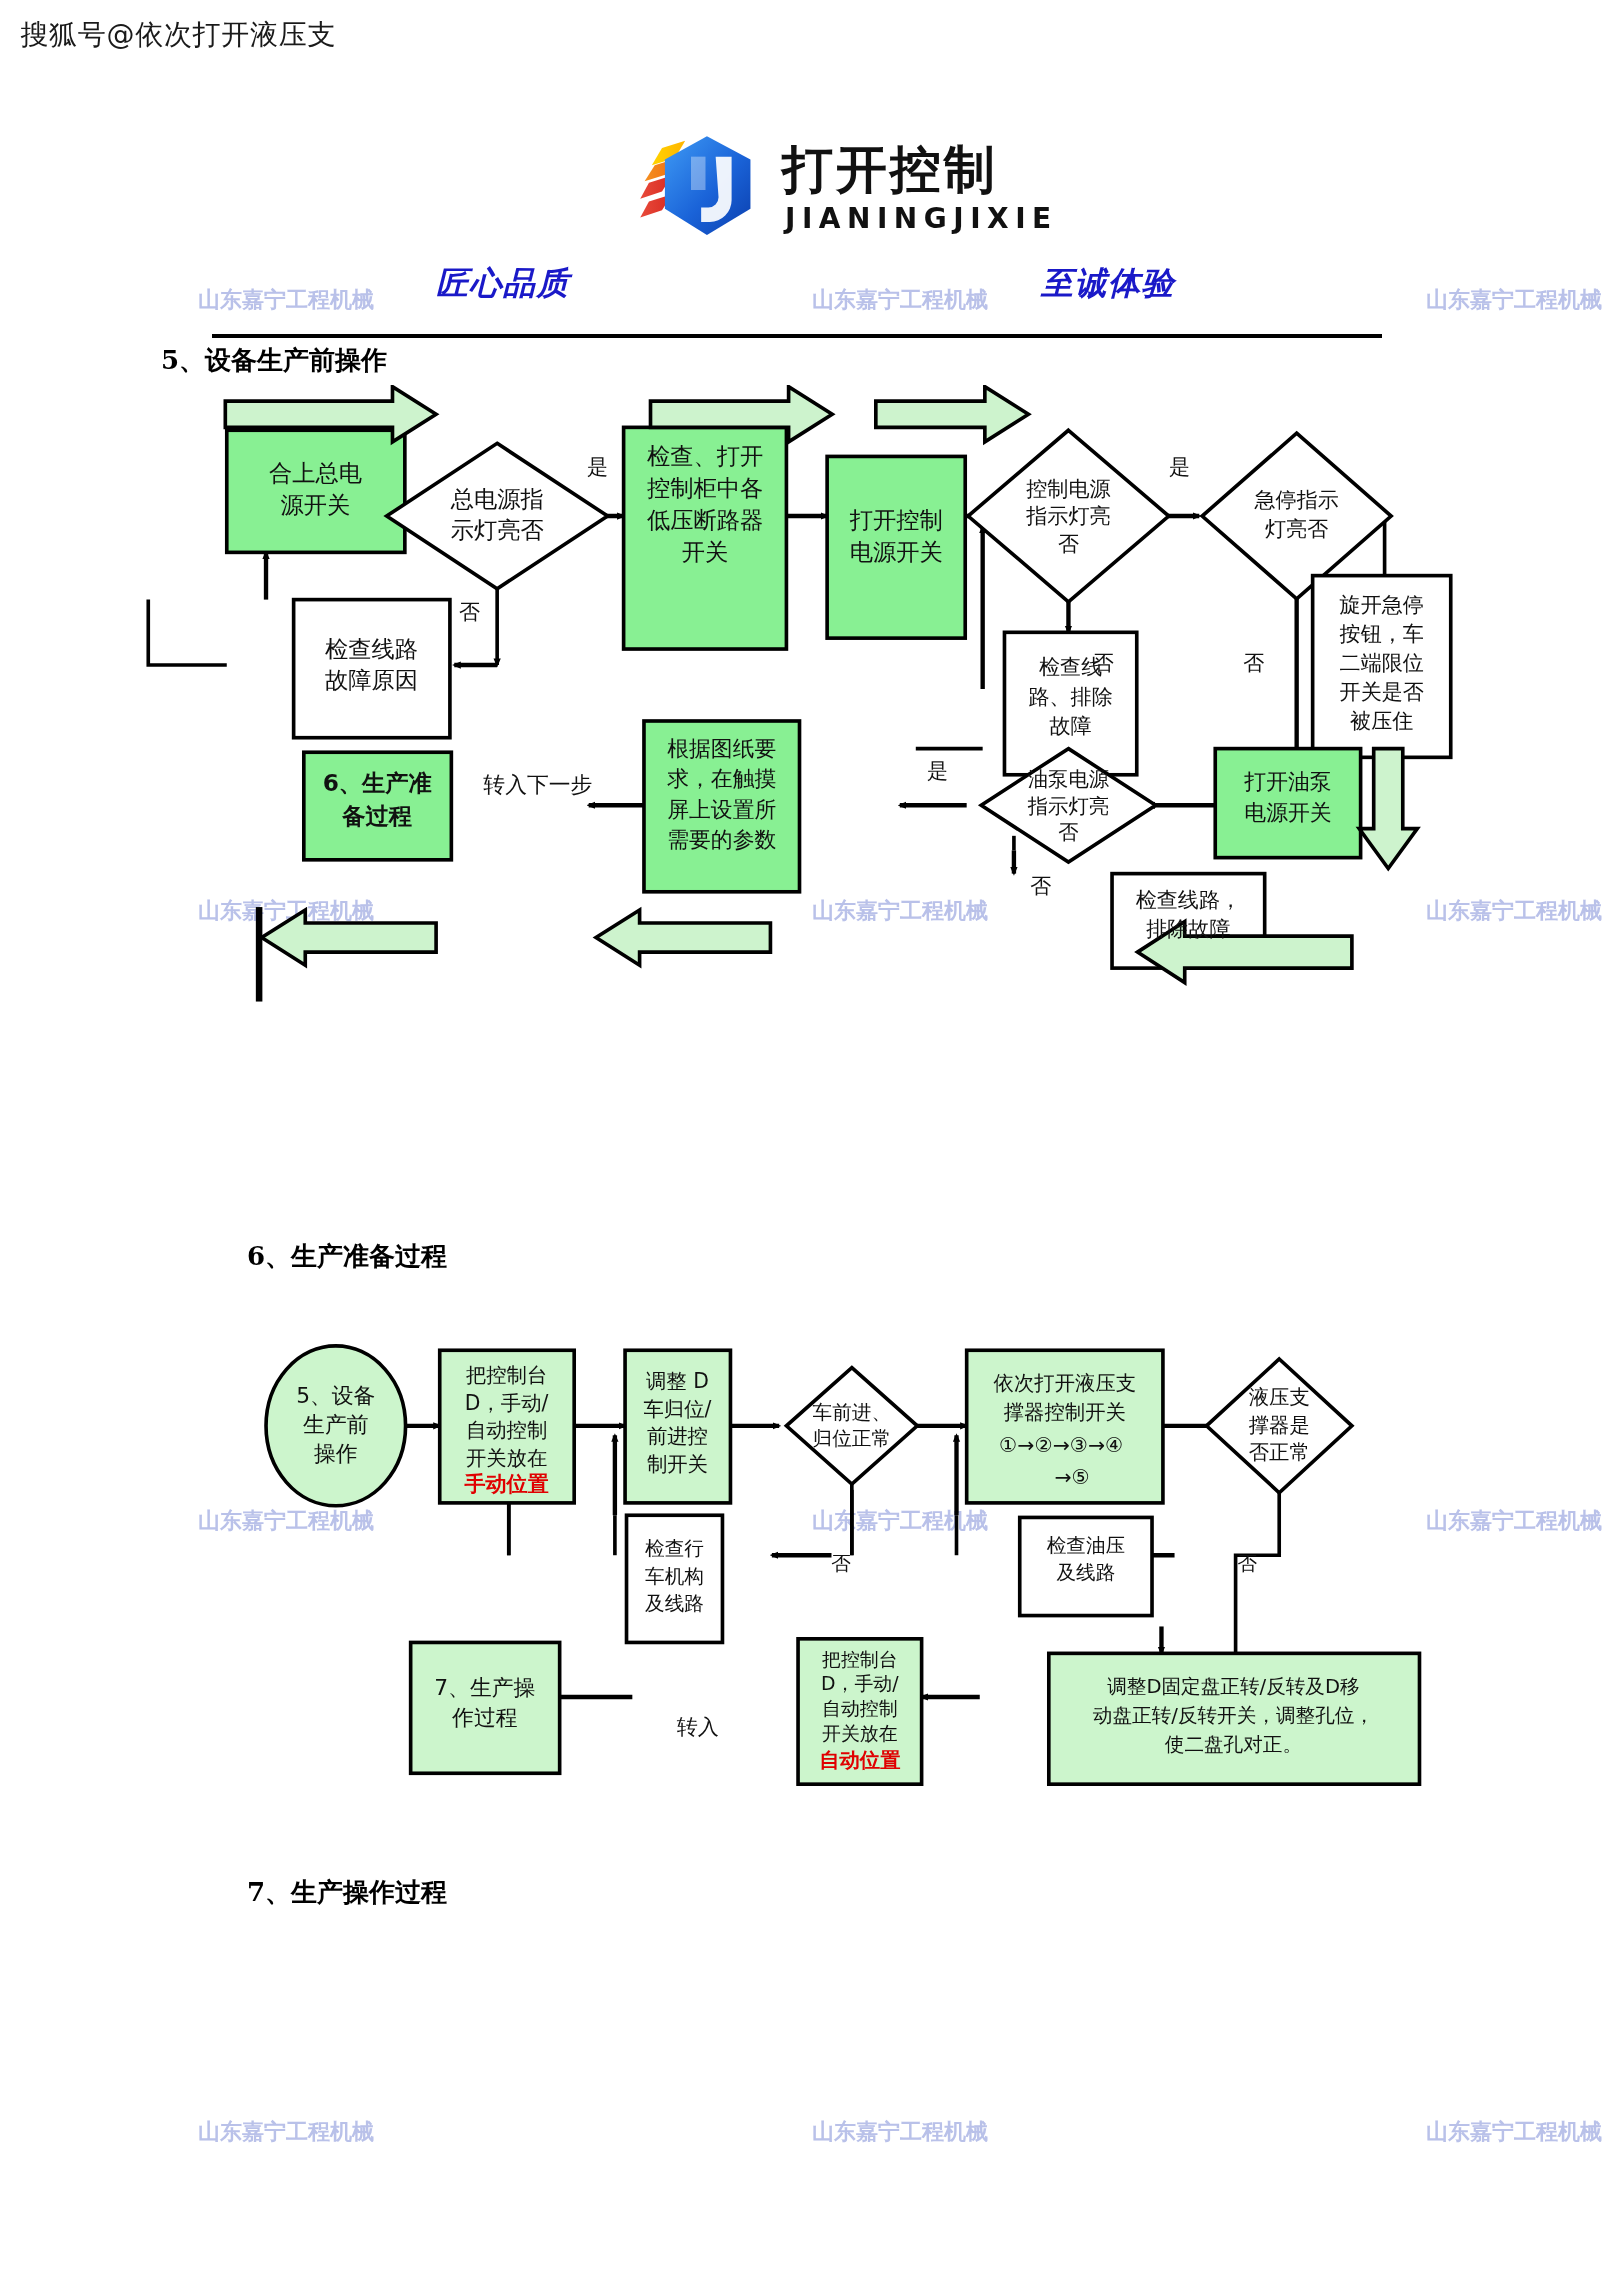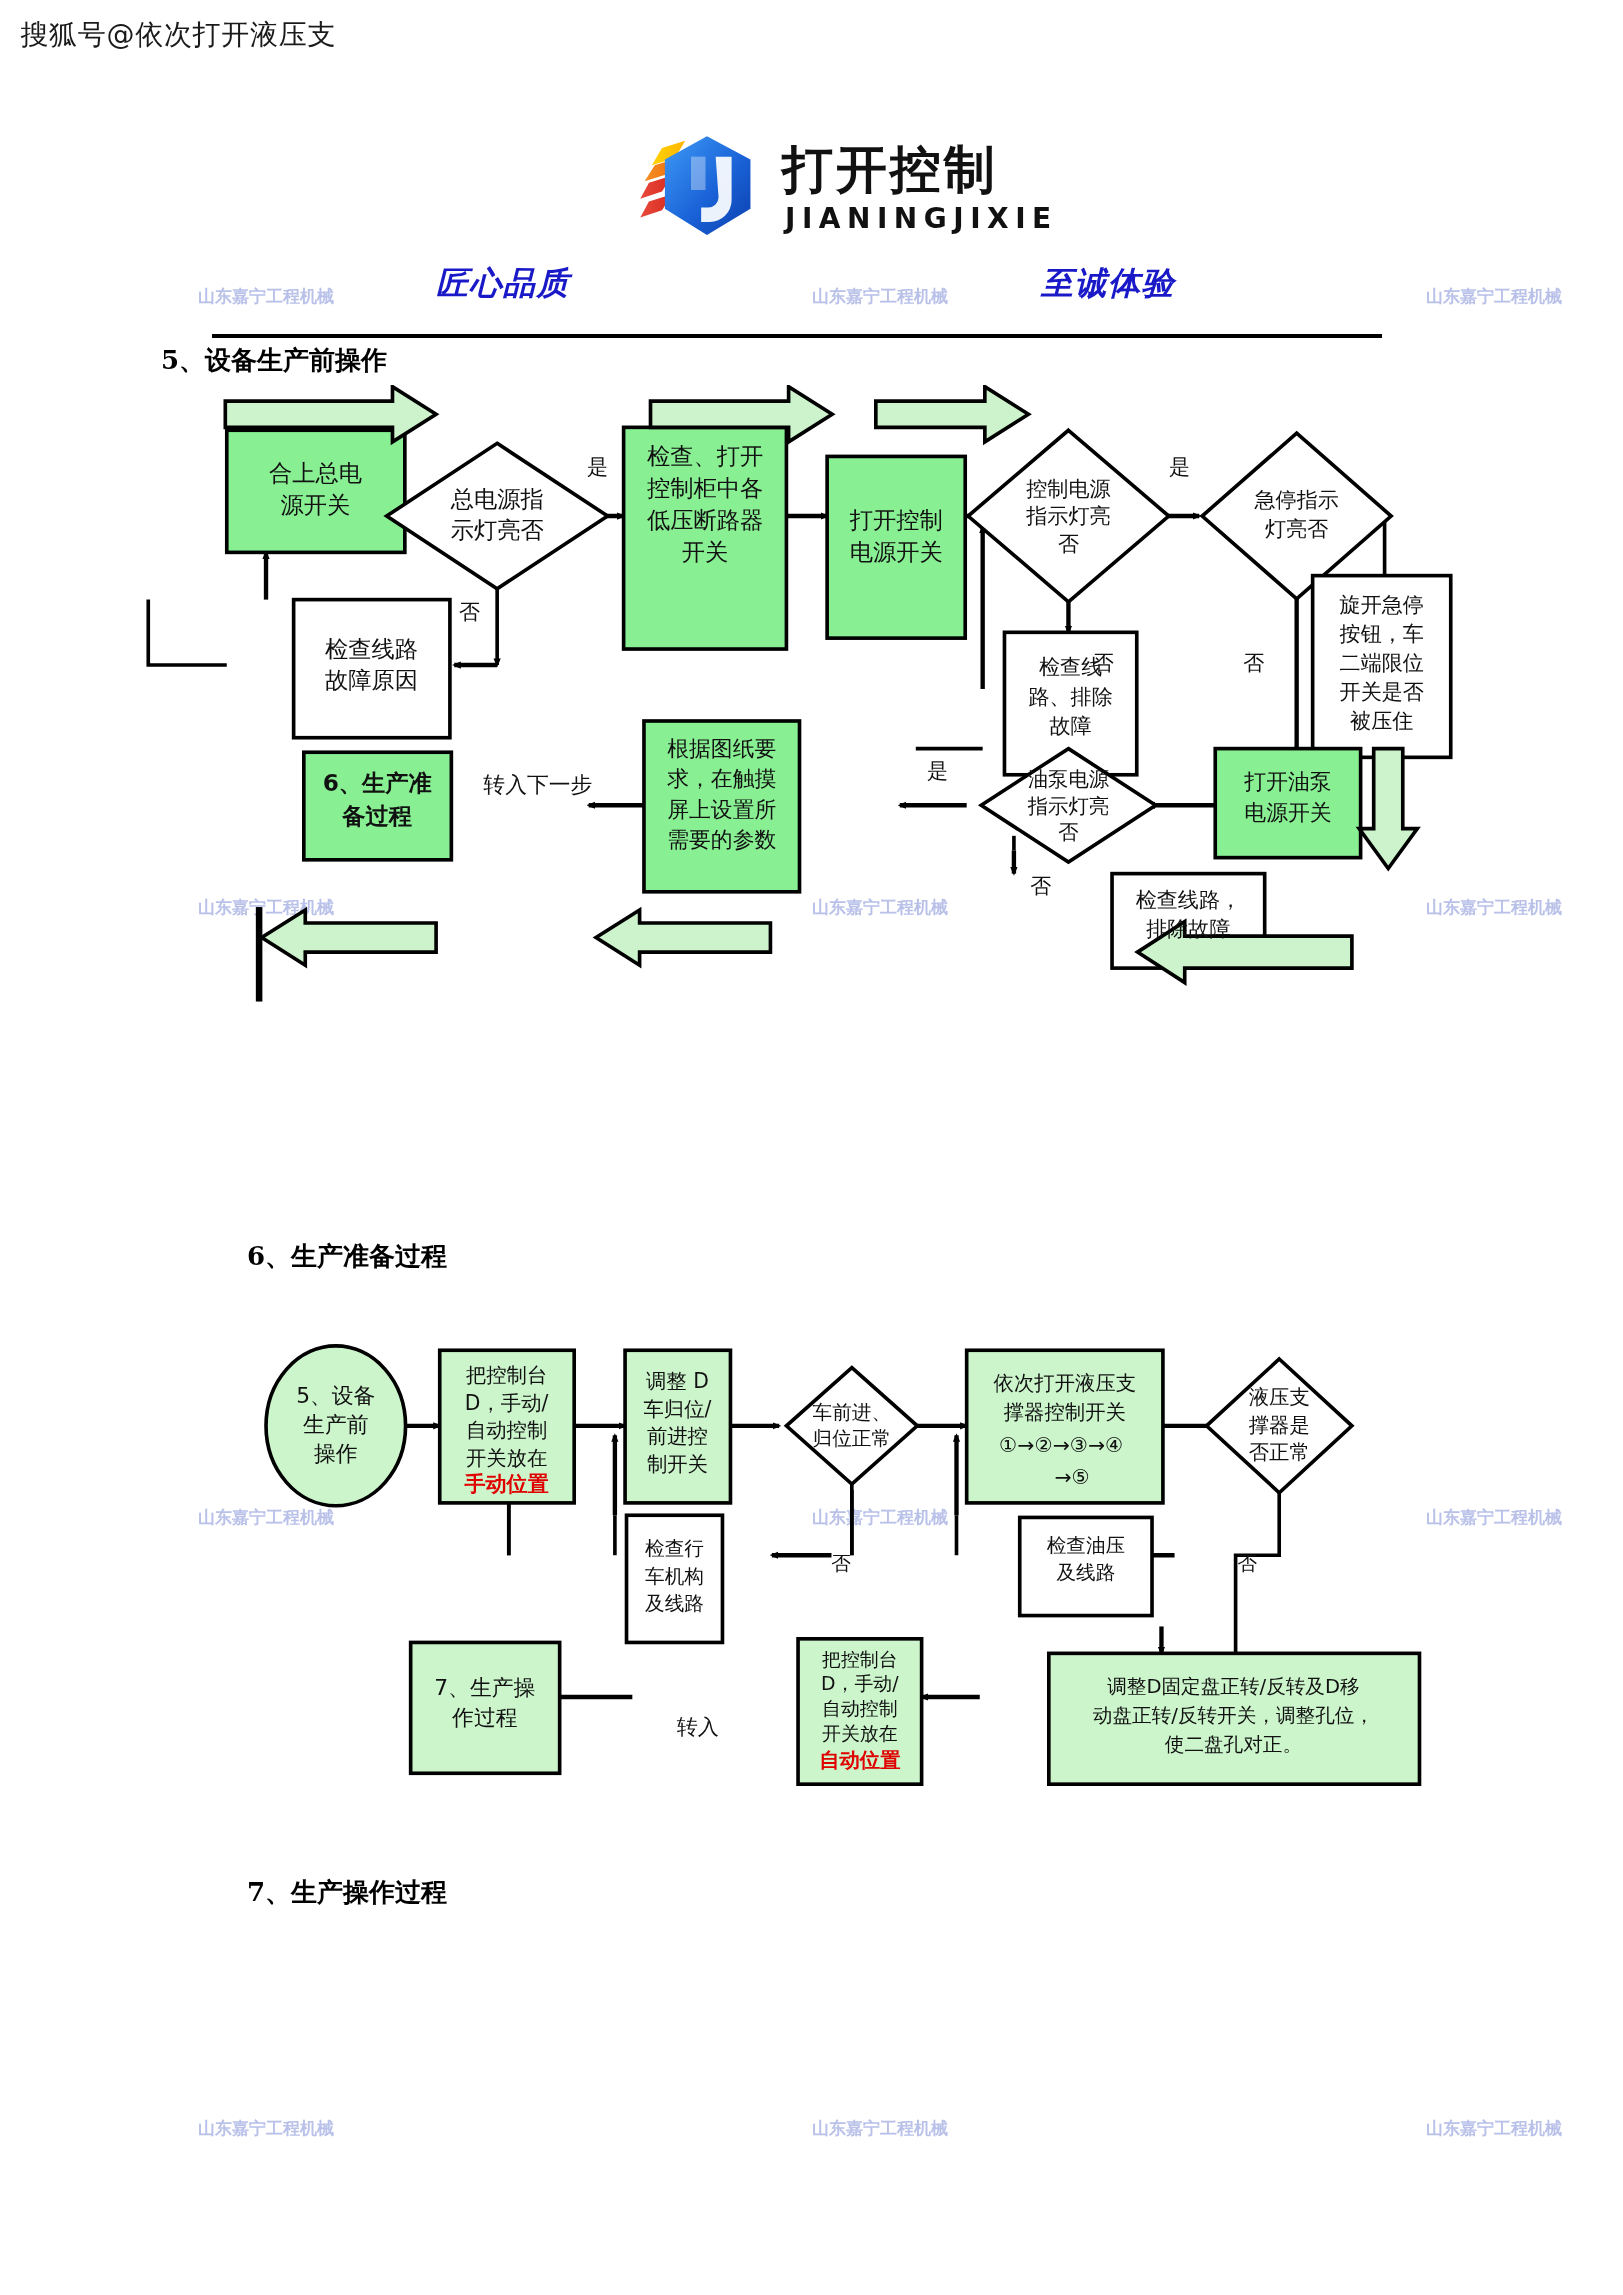--- a/index.html
+++ b/index.html
@@ -18,21 +18,21 @@
   #logo-text-en{position:absolute;left:145px;top:70px;font-size:28px;font-weight:bold;
        color:#111;letter-spacing:6.5px;white-space:nowrap;
        font-family:"DejaVu Sans","Liberation Sans",sans-serif;}
   
   .tagline{font-size:32px;font-weight:bold;color:#1a19c8;font-style:italic;
        letter-spacing:1.5px;white-space:nowrap;
        font-family:"DejaVu Sans","Liberation Sans",sans-serif;}
   #tagline-1{left:436px;top:262px;font-style:italic;}
   #tagline-2{left:1041px;top:262px;}
   
-  .wm{font-size:17px;color:#b9c1e9;white-space:nowrap;font-weight:bold;
+  .wm{font-size:22px;color:#b9c1e9;white-space:nowrap;font-weight:bold;
       font-family:"DejaVu Sans","Liberation Sans",sans-serif;}
   
   #top-rule{left:212px;top:334px;width:1170px;height:0;border-top:4.4px solid #000;}
   
   .section-heading{font-size:26px;font-weight:bold;color:#000;white-space:nowrap;
       font-family:"DejaVu Serif","Liberation Serif",serif;}
   #sec5-heading{left:161px;top:343px;}
   #sec6-heading{left:247px;top:1239px;}
   #sec7-heading{left:247px;top:1875px;}
   

